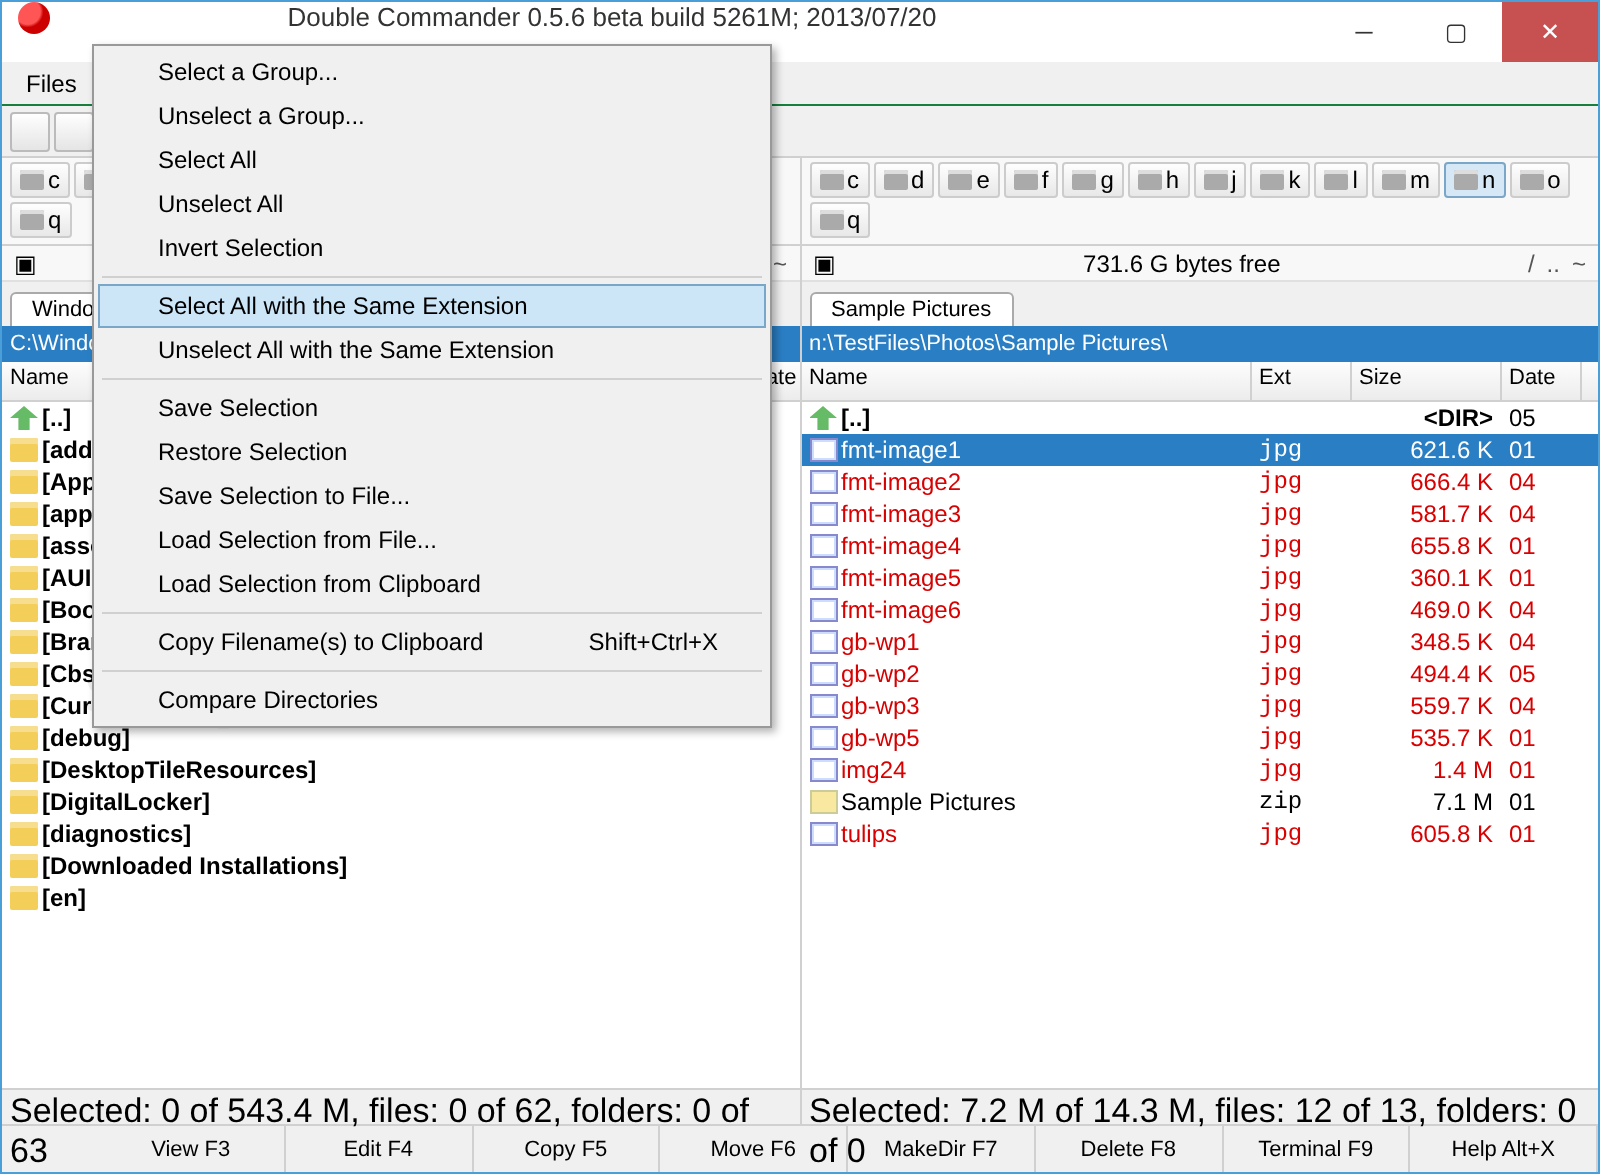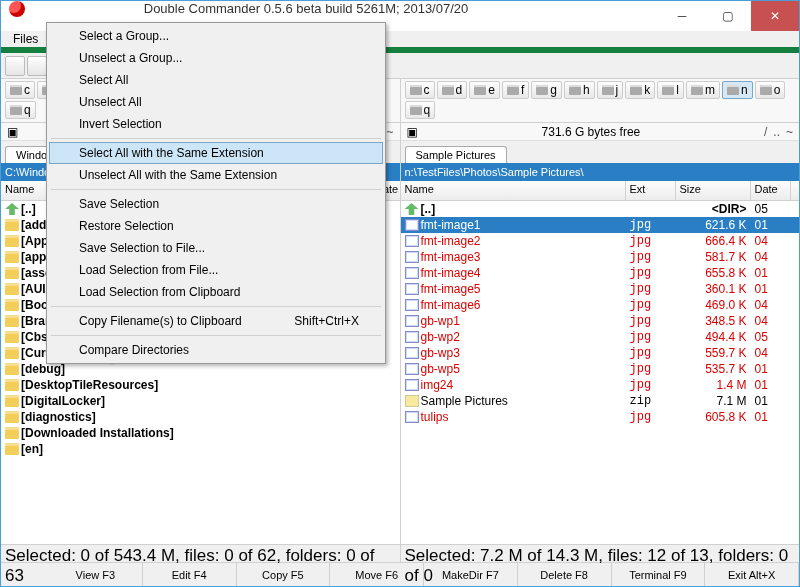--- a/index.html
+++ b/index.html
@@ -4,21 +4,21 @@
 <style>
 * { box-sizing: border-box; margin: 0; padding: 0; font-family: "Segoe UI", Tahoma, sans-serif; font-size: 12px; }
 html, body { width: 800px; height: 587px; overflow: hidden; background: #fff; }
 .window { width: 800px; height: 587px; display: flex; flex-direction: column; border: 1px solid #4a9fd8; }
 .titlebar { height: 30px; background: #fff; display: flex; align-items: flex-start; }
 .titlebar-icon { width: 16px; height: 16px; margin: 0 8px; background: radial-gradient(circle at 30% 30%, #f55 40%, #c00 50%); border-radius: 50%; position: relative; }
 .titlebar-title { flex: 1; text-align: center; color: #333; font-size: 13px; margin-left: -80px; }
 .winbtns { display: flex; height: 100%; }
 .winbtn { width: 46px; display: flex; align-items: center; justify-content: center; color: #333; }
 .winbtn.close { background: #c75050; color: #fff; width: 48px; }
-.menubar { height: 22px; background: #f0f0f0; border-bottom: 6px solid #15803d; display: flex; align-items: stretch; padding-left: 4px; }
+.menubar { height: 22px; background: #f0f0f0; border-bottom: 1px solid #15803d; display: flex; align-items: stretch; padding-left: 4px; }
 .menuitem { padding: 0 8px; display: flex; align-items: center; cursor: default; position: relative; }
 .menuitem.open { background: #cde6f7; }
 .toolbar { height: 26px; background: #f0f0f0; border-bottom: 1px solid #d0d0d0; display: flex; align-items: center; gap: 2px; padding: 0 4px; }
 .toolbtn { width: 20px; height: 20px; border: 1px solid #bbb; background: linear-gradient(#fefefe,#e5e5e5); border-radius: 2px; }
 .panes { flex: 1; display: flex; min-height: 0; }
 .pane { flex: 1; display: flex; flex-direction: column; min-width: 0; border-right: 1px solid #d0d0d0; position: relative; }
 .pane:last-child { border-right: none; }
 .drivebar { height: 44px; background: #f8f8f8; border-bottom: 1px solid #d0d0d0; padding: 2px 4px; display: flex; flex-wrap: wrap; gap: 2px; align-content: flex-start; }
 .drivebtn { display: flex; align-items: center; gap: 2px; padding: 1px 4px; border: 1px solid #ccc; background: linear-gradient(#fefefe,#e8e8e8); border-radius: 2px; height: 18px; }
 .drivebtn.sel { background: #d6e8f6; border-color: #7aa7c7; }
@@ -523,21 +523,21 @@
 
 
   <div class="fnbar" id="fnbar">
       <div class="fnbtn">View F3</div>
       <div class="fnbtn">Edit F4</div>
       <div class="fnbtn">Copy F5</div>
       <div class="fnbtn">Move F6</div>
       <div class="fnbtn">MakeDir F7</div>
       <div class="fnbtn">Delete F8</div>
       <div class="fnbtn">Terminal F9</div>
-      <div class="fnbtn">Exit Alt+X</div>
+      <div class="fnbtn">Help Alt+X</div>
     </div>
 
   <div class="dropdown" id="dropdown">
       <div class="dd-item">
         <span>Select a Group...</span>
         <span></span>
       </div>
       <div class="dd-item">
         <span>Unselect a Group...</span>
         <span></span>

